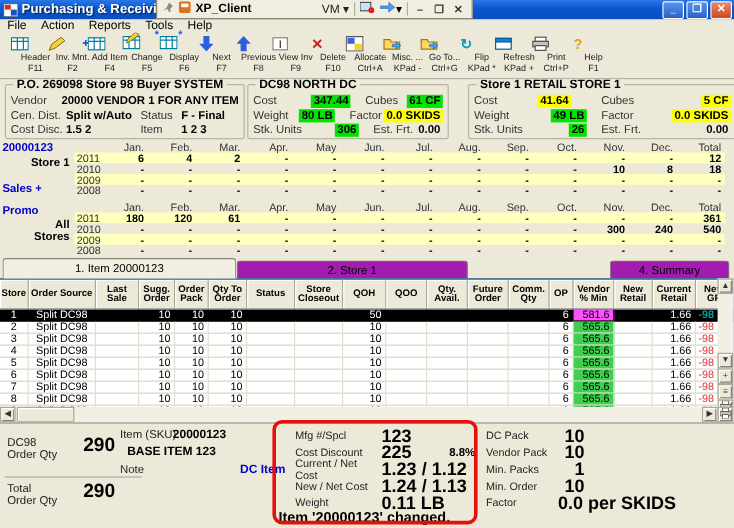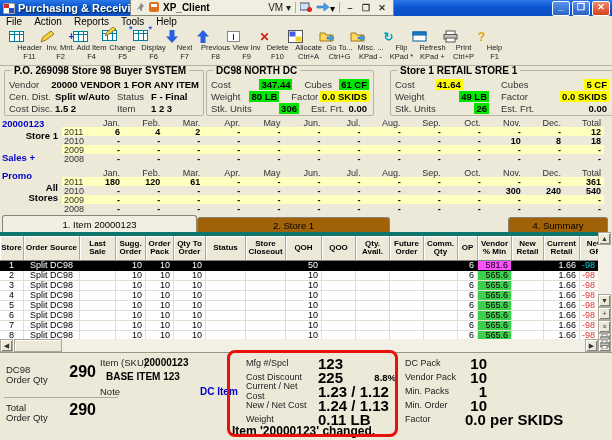--- a/index.html
+++ b/index.html
@@ -48,24 +48,24 @@
   .sg-body{position:absolute;left:62px;width:542px;top:0;}
   .sg-row{display:flex;height:9px;align-items:center;}
   .sg-row.hl{background:#ffffbe;}
   .sg-year{width:30px;font-size:9px;color:#333;flex:none;padding-left:2px;box-sizing:border-box;}
   .sg-cell{flex:1;text-align:right;padding-right:12px;font-size:9px;font-weight:bold;box-sizing:border-box;}
   .sg-cell.total{padding-right:3px;}
   .sg-head .sg-cell{font-weight:normal;color:#333;}
   
   #tabs{position:absolute;left:0;top:215px;width:612px;height:17px;}
   .tab{position:absolute;top:2px;height:15px;border:1px solid #888578;border-bottom:none;border-radius:3px 3px 0 0;
-    background:#a16207;text-align:center;font-size:9.5px;line-height:15px;box-sizing:border-box;}
+    background:#a21caf;text-align:center;font-size:9.5px;line-height:15px;box-sizing:border-box;}
   .tab.active{background:#f2efe2;top:0;height:17px;font-weight:normal;z-index:2;line-height:17px;}
   
-  #gridtable{position:absolute;left:0;top:232px;width:611px;height:107px;background:#8b5cf6;overflow:hidden;border-top:4px solid #0f766e;}
+  #gridtable{position:absolute;left:0;top:232px;width:611px;height:107px;background:#8b5cf6;overflow:hidden;border-top:1px solid #0f766e;}
   .ghead{display:flex;height:25px;background:#ece9d8;}
   .gh{border-right:1px solid #aca899;border-bottom:1px solid #808080;box-sizing:border-box;
     display:flex;align-items:center;justify-content:center;text-align:center;
     font-weight:bold;font-size:8px;line-height:8.5px;box-shadow:inset 1px 1px 0 #fff;}
   .grow{display:flex;height:10px;background:#fff;}
   .grow.sel{background:#000;color:#fff;}
   .gc{border-right:1px solid #e2dfd2;border-bottom:1px solid #e2dfd2;box-sizing:border-box;
     font-size:9px;line-height:9px;display:flex;align-items:center;white-space:nowrap;overflow:hidden;}
   .grow.sel .gc{border-color:#000;}
   .gc.r{justify-content:flex-end;padding-right:3px;}
@@ -260,32 +260,32 @@
         <span class="tlab">Allocate</span>
         <span class="tlab">Ctrl+A</span>
       </div>
       <div class="tbtn">
         <span class="ticon">
           <svg width="16" height="13">
             <path d="M1 11 L1 3 L6 3 L7 5 L14 5 L14 11 Z" fill="#ffd860" stroke="#a07818"></path>
             <path d="M8 7 h3 v-2 L15 8 l-4 3 V9 H8 Z" fill="#40a0ff" stroke="#1060a0" stroke-width="0.5"></path>
           </svg>
         </span>
-        <span class="tlab">Go To...</span>
-        <span class="tlab">Ctrl+G</span>
+        <span class="tlab">Misc. ...</span>
+        <span class="tlab">KPad -</span>
       </div>
       <div class="tbtn">
         <span class="ticon">
           <svg width="16" height="13">
             <path d="M1 11 L1 3 L6 3 L7 5 L14 5 L14 11 Z" fill="#ffd860" stroke="#a07818"></path>
             <path d="M8 7 h3 v-2 L15 8 l-4 3 V9 H8 Z" fill="#40a0ff" stroke="#1060a0" stroke-width="0.5"></path>
           </svg>
         </span>
-        <span class="tlab">Misc. ...</span>
-        <span class="tlab">KPad -</span>
+        <span class="tlab">Go To...</span>
+        <span class="tlab">Ctrl+G</span>
       </div>
       <div class="tbtn">
         <span class="ticon">
           <span style="color:#00a0c8;font-weight:bold;font-size:12px;line-height:12px">↻</span>
         </span>
         <span class="tlab">Flip</span>
         <span class="tlab">KPad *</span>
       </div>
       <div class="tbtn">
         <span class="ticon">
@@ -359,21 +359,21 @@
           <span class="plab" style="width: 40px; margin-left: 12px;">Est. Frt.</span>
           <span class="pval" style="flex: 1 1 0%; text-align: right;"><span class="chip">0.00</span></span>
         </div>
       </div>
   </div>
   <div class="panel" id="store-panel" style="left:390px;width:222px;">
     <div class="panel-title">Store 1 RETAIL STORE 1</div>
     <div class="prows" id="store-rows">
         <div class="prow">
           <span class="plab" style="width: 40px;">Cost</span>
-          <span class="pval" style="width: 54px; text-align: left;"><span class="chip" style="background: rgb(255, 255, 0);">41.64</span></span>
+          <span class="pval" style="width: 54px; text-align: center;"><span class="chip" style="background: rgb(255, 255, 0);">41.64</span></span>
           <span class="plab" style="width: 40px; margin-left: 12px;">Cubes</span>
           <span class="pval" style="flex: 1 1 0%; text-align: right;"><span class="chip" style="background: rgb(255, 255, 0);">5 CF</span></span>
         </div>
         <div class="prow">
           <span class="plab" style="width: 40px;">Weight</span>
           <span class="pval" style="width: 54px; text-align: right;"><span class="chip" style="background: rgb(0, 228, 0);">49 LB</span></span>
           <span class="plab" style="width: 40px; margin-left: 12px;">Factor</span>
           <span class="pval" style="flex: 1 1 0%; text-align: right;"><span class="chip" style="background: rgb(255, 255, 0);">0.0 SKIDS</span></span>
         </div>
         <div class="prow">

